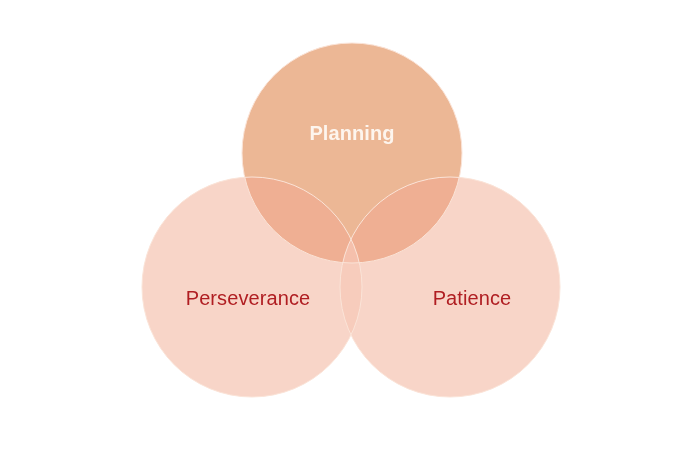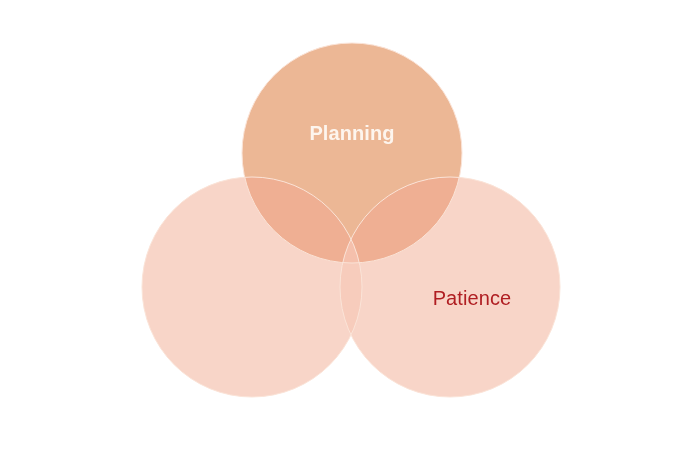--- a/index.html
+++ b/index.html
@@ -87,16 +87,17 @@
       </g>
     </g>
 
     <circle id="stroke-left" class="venn-outline" cx="252" cy="287" r="110" fill="none" stroke="#FBE4D8" stroke-width="1"></circle>
     <circle id="stroke-right" class="venn-outline" cx="450" cy="287" r="110" fill="none" stroke="#FBE4D8" stroke-width="1"></circle>
     <circle id="stroke-top" class="venn-outline" cx="352" cy="153" r="110" fill="none" stroke="#FBE4D8" stroke-width="1"></circle>
   </svg>
 
   <div id="label-planning" class="label label-planning" style="left: 352px; top: 133px; color: rgb(253, 245, 238); font-weight: bold;">Planning</div>
 
+  <div id="label-perseverance" class="label label-circle" style="left: 248px; top: 298px; color: rgb(176, 30, 34); font-weight: normal;">Perseverance</div>
 
   <div id="label-patience" class="label label-circle" style="left: 472px; top: 298px; color: rgb(176, 30, 34); font-weight: normal;">Patience</div>
 
 </div>
 
 </body></html>

